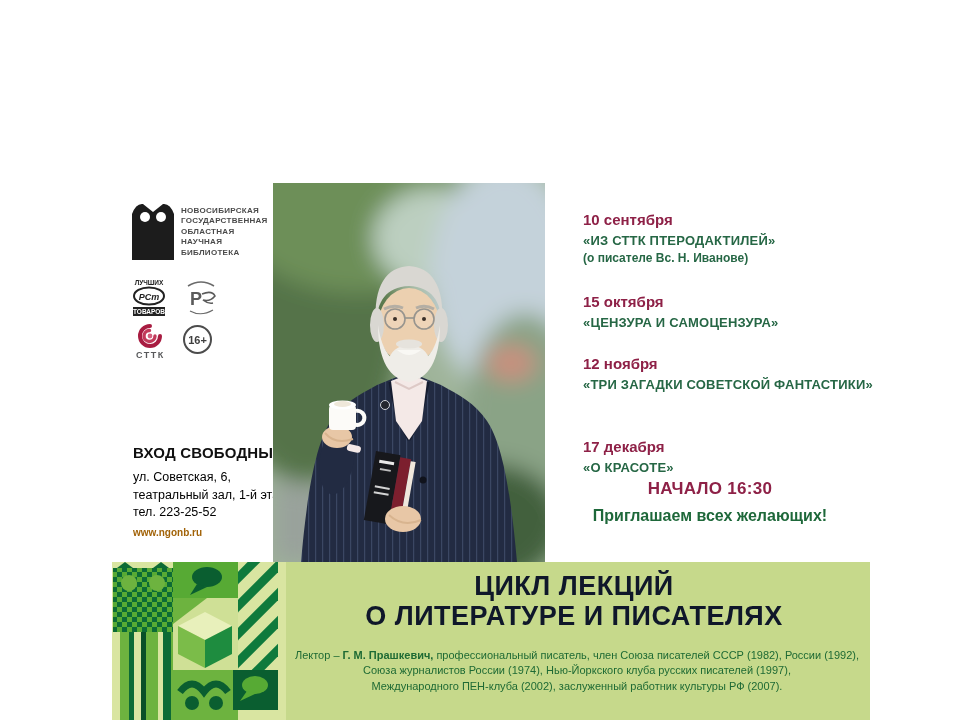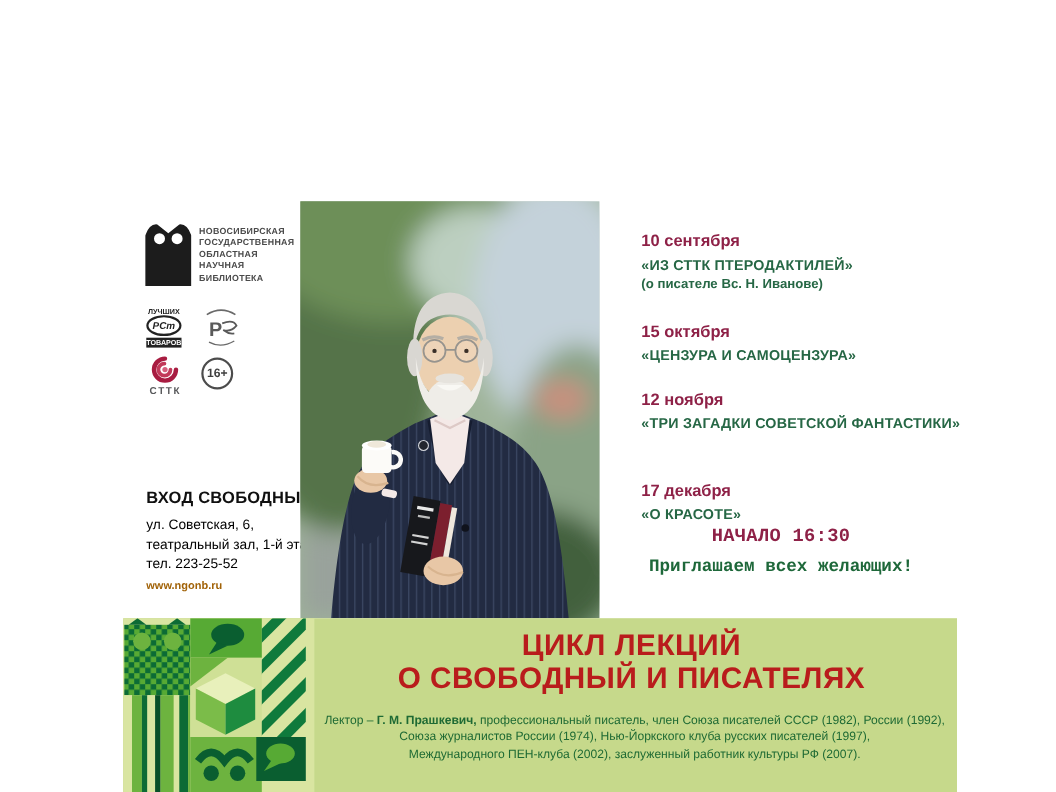--- a/index.html
+++ b/index.html
@@ -20,28 +20,28 @@
   .age-badge { left:183px; top:325px; width:29px; height:29px; border:2px solid #4c4c4c; border-radius:50%;
                display:flex; align-items:center; justify-content:center;
                font-size:11px; font-weight:700; color:#3f3f3f; }
 
   
   .session { left:583px; width:300px; }
   .session .date  { font-size:15px; font-weight:700; color:#8e2147; }
   .session .title { font-size:13px; font-weight:700; color:#266745; margin-top:5px; letter-spacing:.2px; }
   .session .note  { font-size:12px; font-weight:600; color:#266745; margin-top:3px; }
   .s1 { top:211px; } .s2 { top:293px; } .s3 { top:355px; } .s4 { top:438px; }
-  .start-block { left:570px; top:479px; width:280px; text-align:center;font-family:Liberation Mono, monospace; }
+  .start-block { left:570px; top:479px; width:280px; text-align:center; }
   .start  { font-size:17px; font-weight:700; color:#8e2147; letter-spacing:.3px; }
   .invite { font-size:16px; font-weight:700; color:#1e683a; margin-top:8px; }
 
   
   .banner { left:112px; top:562px; width:758px; height:158px; background:#c6d98b; }
   .banner-title { position:absolute; left:174px; right:8px; top:9px; text-align:center;
-                  font-size:27px; font-weight:700; color:#b91c1c; line-height:30px; letter-spacing:.5px; }
+                  font-size:27px; font-weight:700; color:#0f172a; line-height:30px; letter-spacing:.5px; }
   .banner-lect  { position:absolute; left:176px; right:4px; top:86px; text-align:center;
                   font-size:11px; color:#1e6a34; line-height:15.4px; }
   .banner-lect b { font-weight:700; }
 </style>
 </head>
 <body>
 
 <div class="page">
 
   <svg class="abs" style="left:132px; top:202px;" width="42" height="58" viewBox="0 0 42 58">
@@ -256,21 +256,21 @@
         <line x1="112" y1="142" x2="186" y2="68"></line>
       </g>
 
       <rect x="121" y="108" width="45" height="40" fill="#0a5e30"></rect>
       <ellipse cx="143" cy="123" rx="13" ry="9" fill="#57aa34"></ellipse>
       <polygon points="135,129 128,139 145,131" fill="#57aa34"></polygon>
     </svg>
 
     <div class="banner-title">
       <div>ЦИКЛ ЛЕКЦИЙ</div>
-      <div>О СВОБОДНЫЙ И ПИСАТЕЛЯХ</div>
+      <div>О ЛИТЕРАТУРЕ И ПИСАТЕЛЯХ</div>
     </div>
 
     <div class="banner-lect">
       <div><span>Лектор – </span><b>Г. М. Прашкевич,</b><span> профессиональный писатель, член Союза писателей СССР (1982), России (1992),</span></div>
       <div>Союза журналистов России (1974), Нью-Йоркского клуба русских писателей (1997),</div>
       <div>Международного ПЕН-клуба (2002), заслуженный работник культуры РФ (2007).</div>
     </div>
   </div>
 
 </div>

